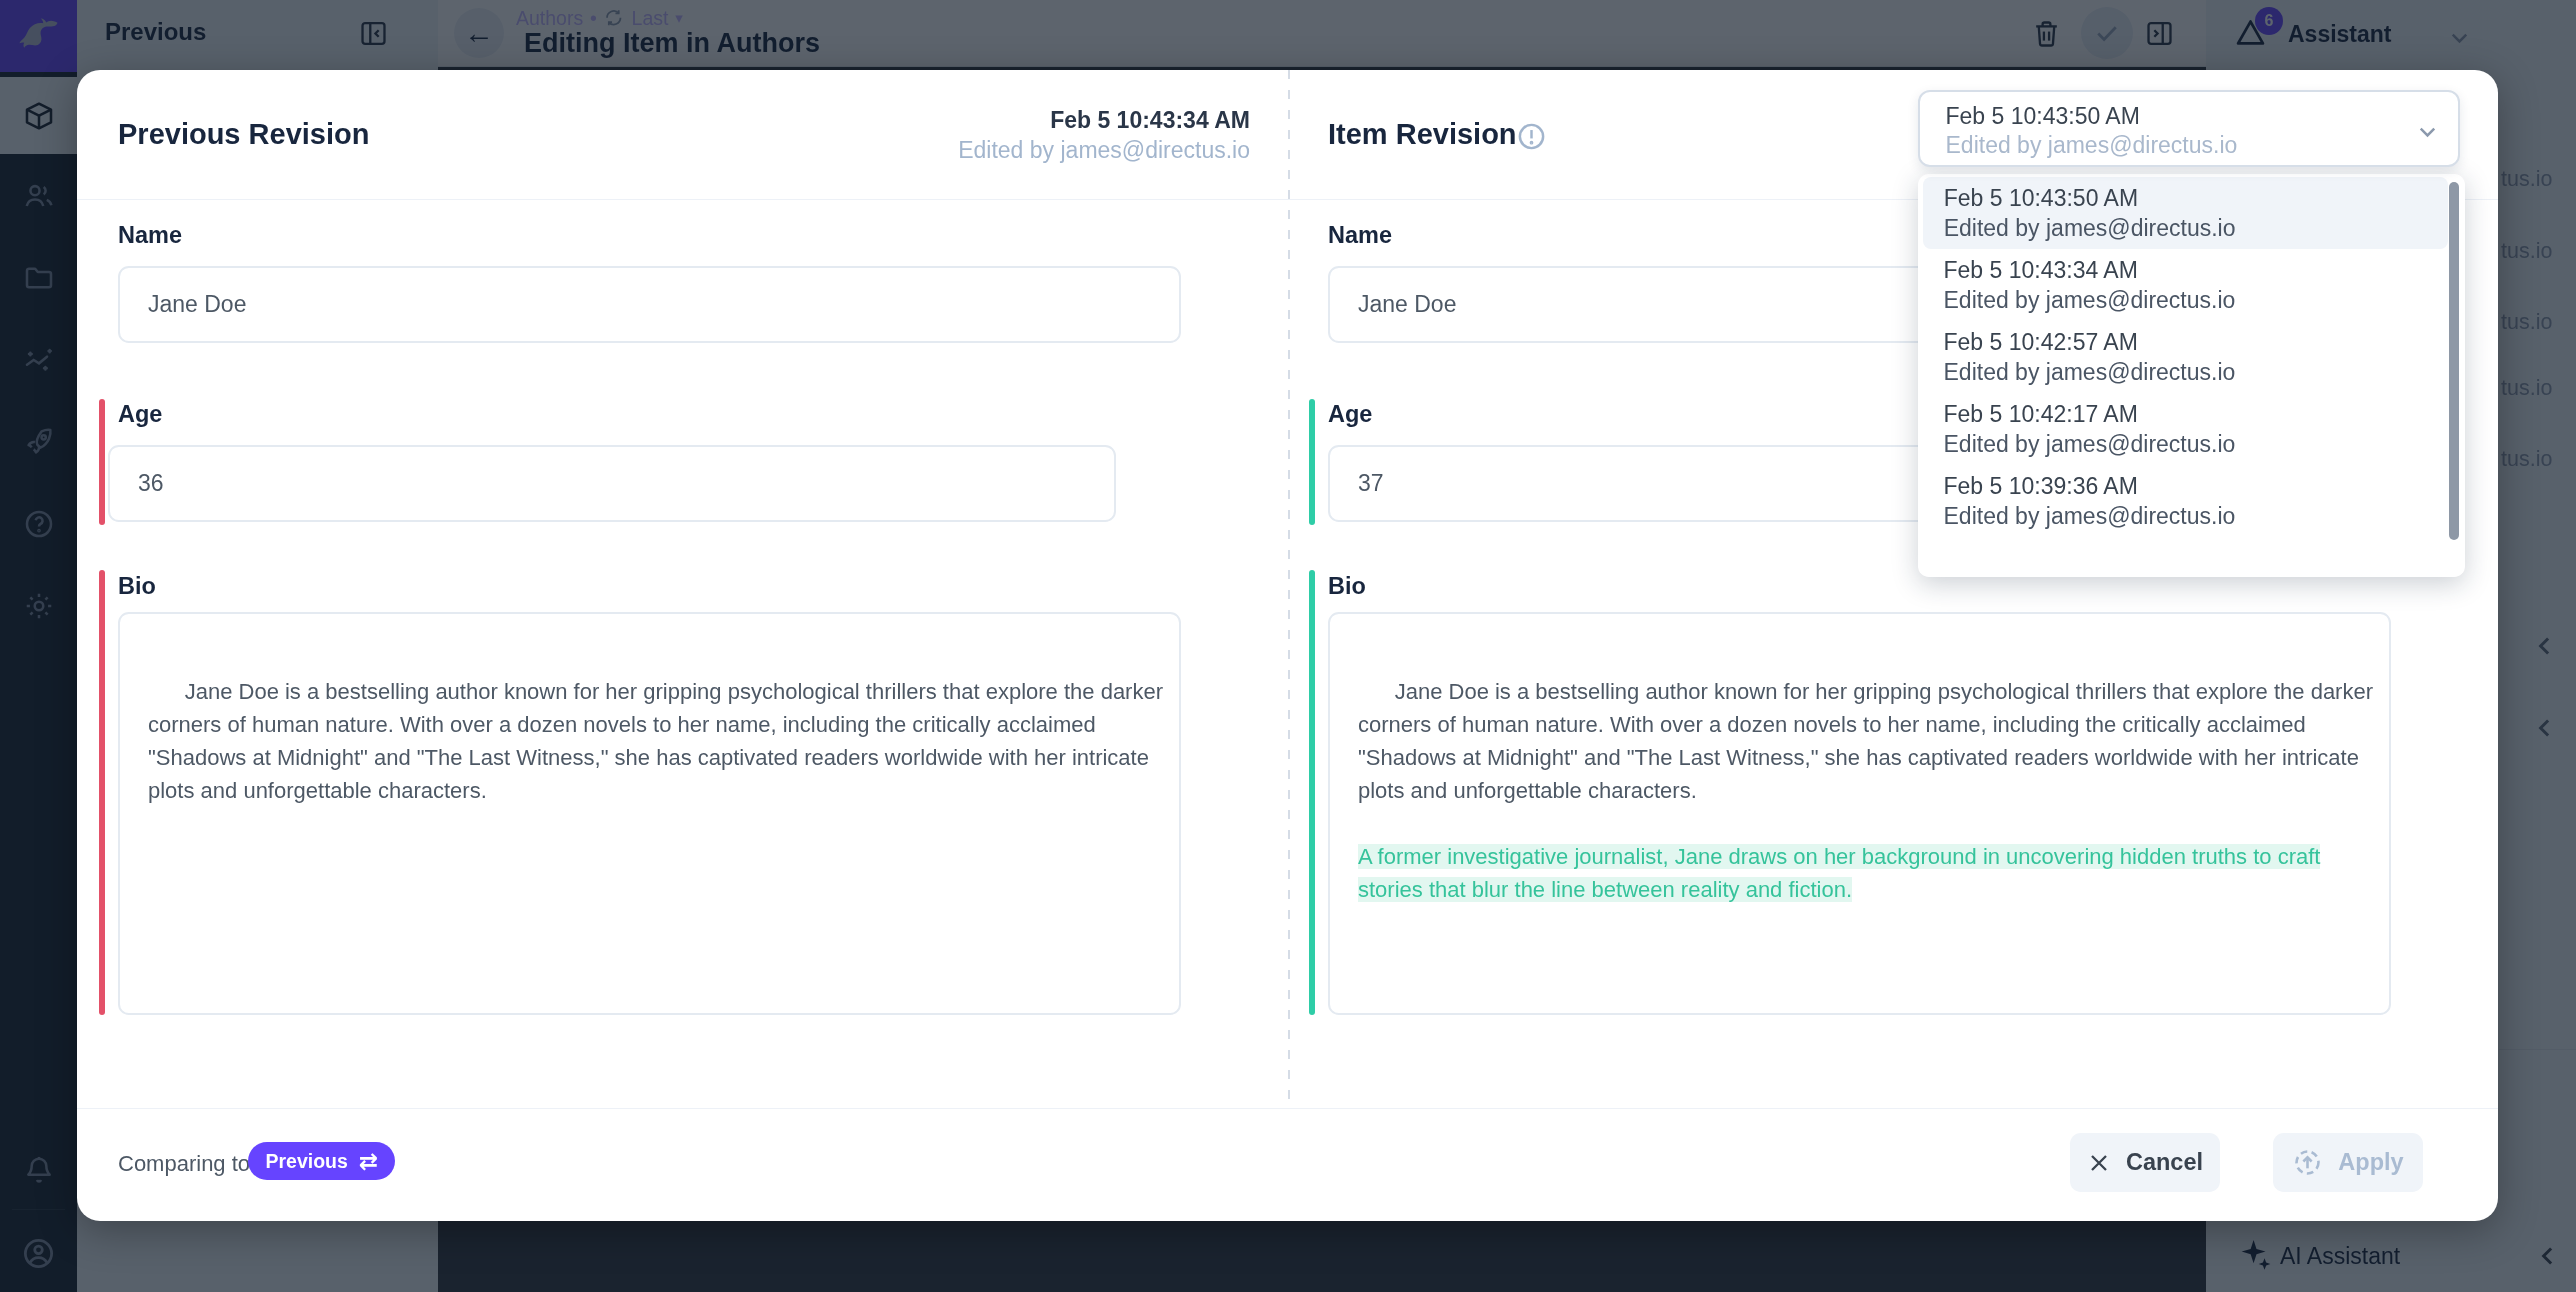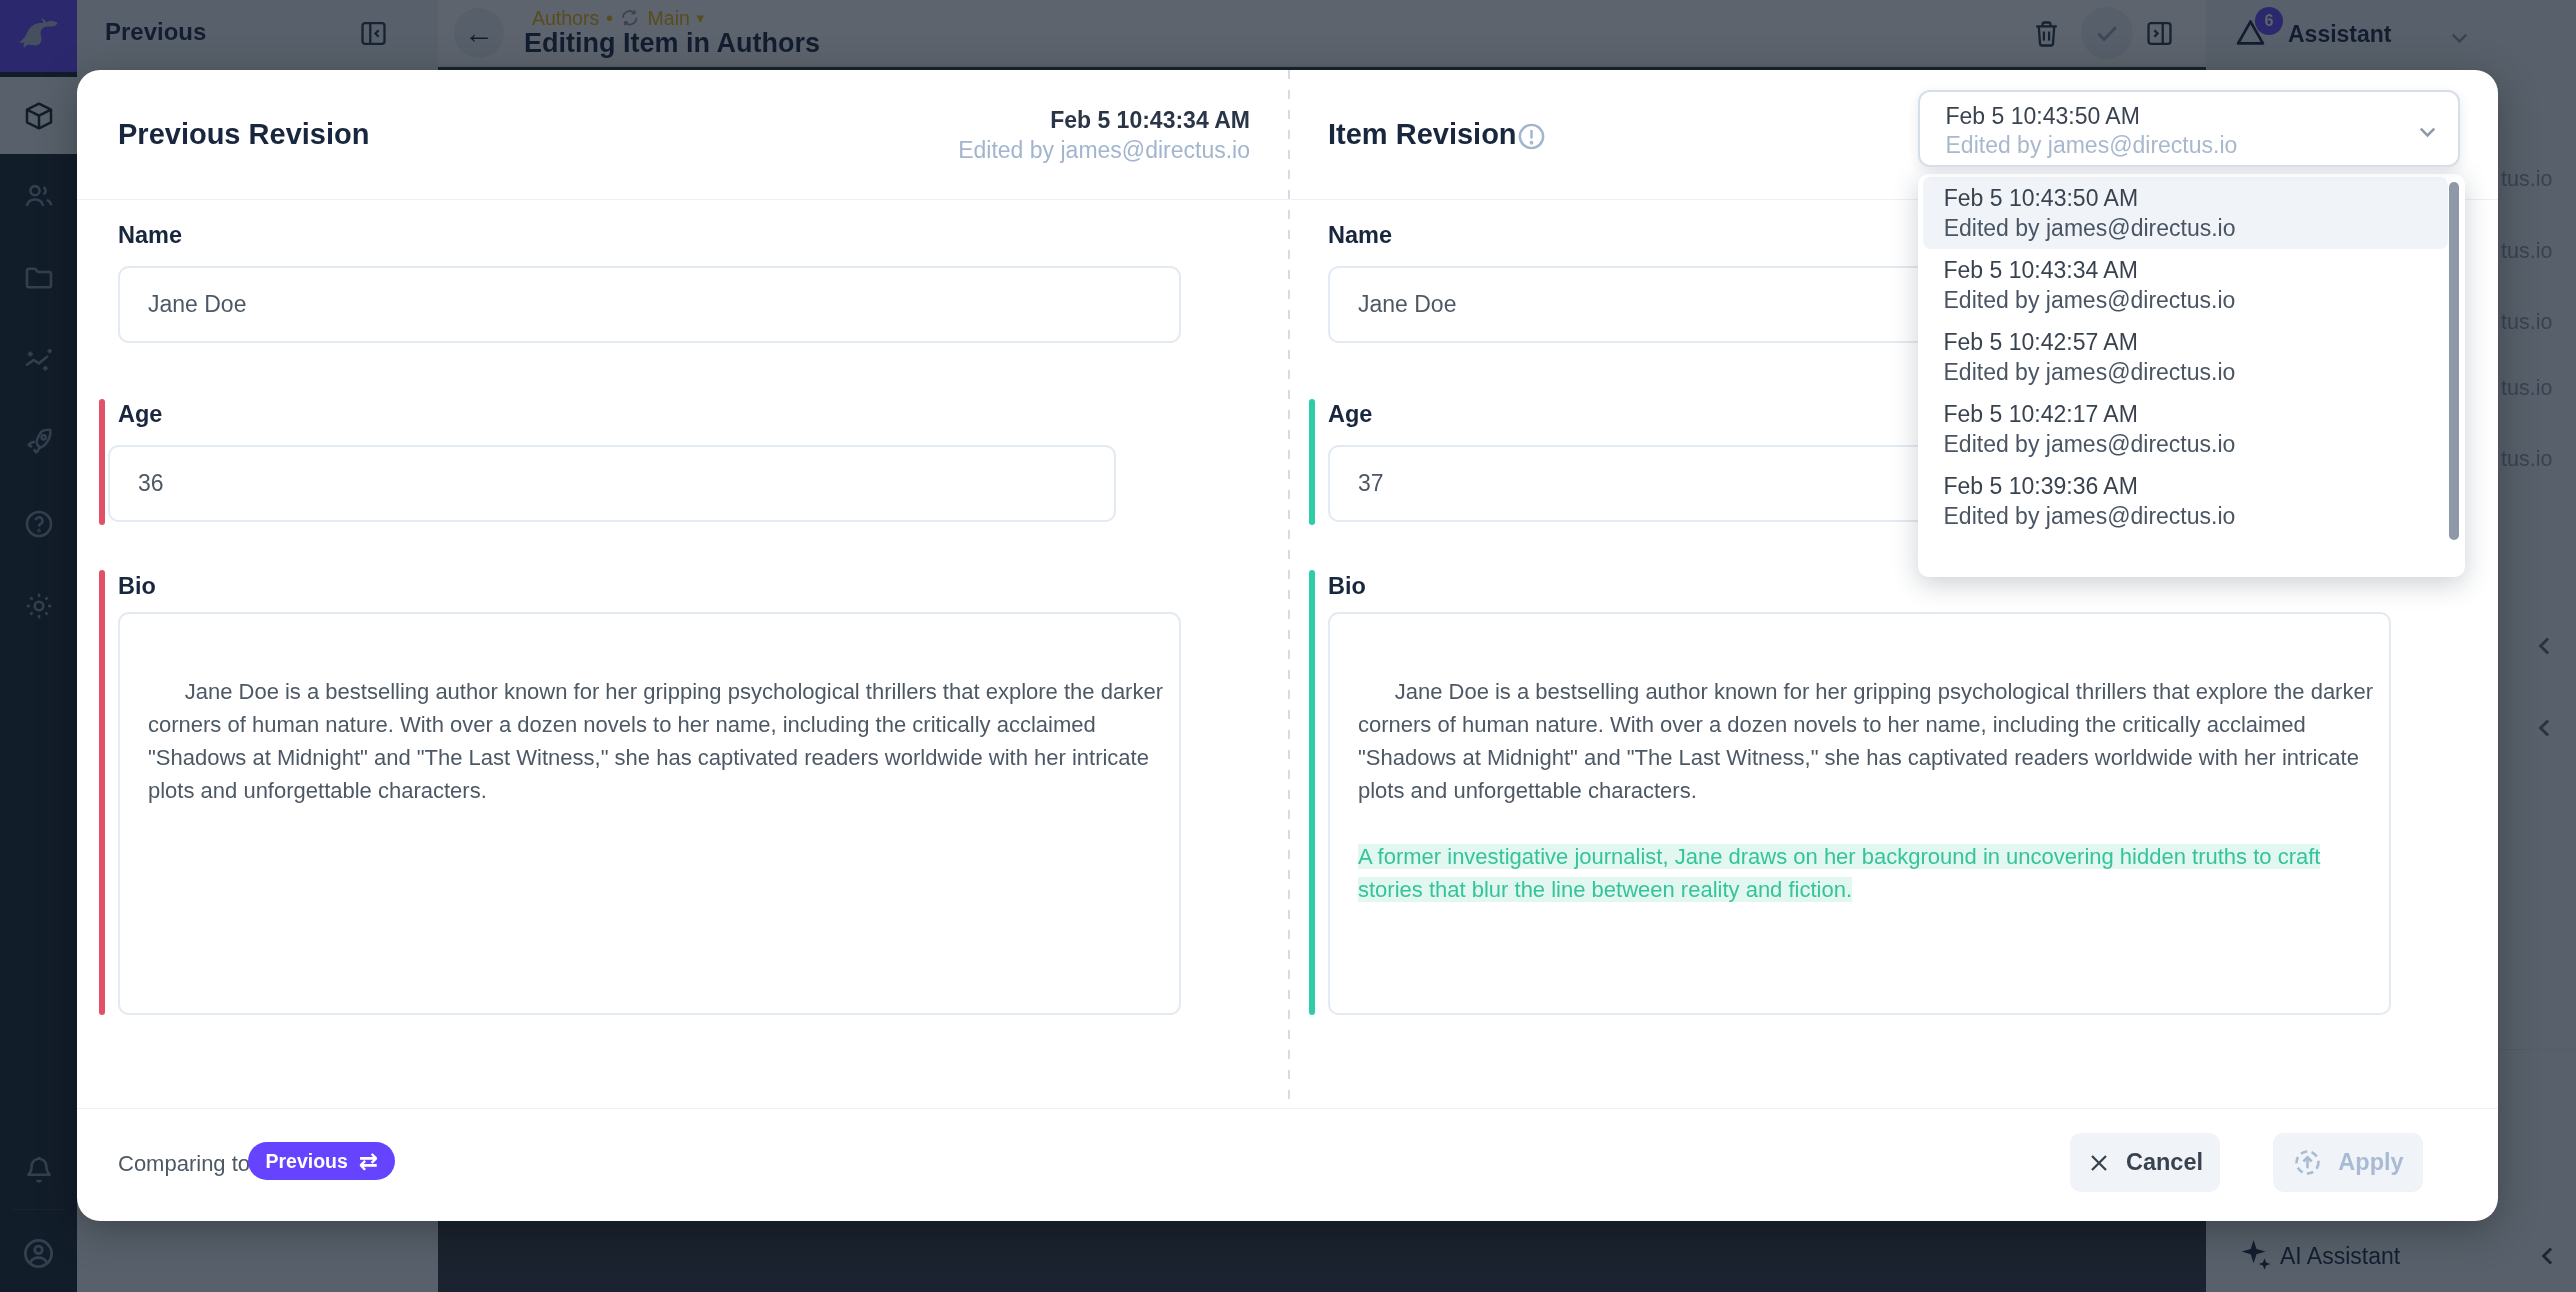--- a/index.html
+++ b/index.html
@@ -11,21 +11,21 @@
 
   
   .hdr{left:0;top:0;width:2576px;height:66px;background:#ffffff;border-bottom:1.3px solid #E7ECF2;}
   .navbg{left:77px;top:0;width:361px;height:1292px;background:#F0F4F9;}
   .sidebarbg{left:2206px;top:0;width:370px;height:1292px;background:#F0F4F9;}
   .modulebar{left:0;top:0;width:77px;height:1292px;background:#18222F;}
   .logo{left:0;top:0;width:77px;height:72px;background:#6644FF;display:flex;align-items:center;justify-content:center;}
   .mod-active{left:0;top:77px;width:77px;height:77px;background:#F0F4F9;}
   .mico{width:77px;height:77px;display:flex;align-items:center;justify-content:center;}
   .projname{left:105px;top:18px;font-size:24px;font-weight:600;color:#18263E;}
-  .crumb{left:532px;top:6.7px;font-size:19.5px;color:#eab308;display:flex;align-items:center;gap:6.7px;text-align:center;}
+  .crumb{left:516px;top:6.7px;font-size:19.5px;color:#c4b5fd;display:flex;align-items:center;gap:6.7px;text-align:center;}
   .pagetitle{left:516px;top:28px;font-size:27px;font-weight:700;color:#18263E;margin-left:8px;}
   .backcircle{left:454px;top:8px;width:50px;height:50px;border-radius:50%;background:#EBF0F6;
               display:flex;align-items:center;justify-content:center;font-size:30px;color:#18263E;}
   .savecircle{left:2081px;top:6.7px;width:52px;height:52px;border-radius:50%;background:#E9EEF5;
               display:flex;align-items:center;justify-content:center;}
   .sb-title{left:2288px;top:21px;font-size:23px;font-weight:600;color:#18263E;}
   .badge{left:2255px;top:6.7px;width:28px;height:28px;border-radius:50%;background:#6644FF;color:#fff;
          font-size:16px;font-weight:700;display:flex;align-items:center;justify-content:center;}
   .clip-entry{left:2501px;width:75px;font-size:21.5px;color:#8B99AD;white-space:nowrap;overflow:hidden;}
   .sb-div{left:2499px;top:1049px;width:77px;height:1.3px;background:#DFE5EC;}
@@ -98,21 +98,21 @@
     <span>Authors</span>
     <span>•</span>
     <span>
       <svg width="21.5" height="21.5" viewBox="0 0 24 24" fill="none" stroke="#8B99AD" stroke-width="2">
         <path d="M4.5 12a7.5 7.5 0 0 1 13-5.1"></path>
           <path d="M19.5 12a7.5 7.5 0 0 1-13 5.1"></path>
         <path d="M17.5 3.5v3.6h-3.6"></path>
           <path d="M6.5 20.5v-3.6h3.6"></path>
       </svg>
     </span>
-    <span>Main</span>
+    <span>Last</span>
     <span style="font-size:15px;">▾</span>
   </div>
   <div class="abs pagetitle">Editing Item in Authors</div>
 
   <div class="abs" style="left:2031px;top:17.5px;">
     <svg width="31" height="31" viewBox="0 0 24 24" fill="none" stroke="#2A3648" stroke-width="1.8">
       <path d="M4 6.5h16"></path>
         <path d="M9 6.5V4.8A1.3 1.3 0 0 1 10.3 3.5h3.4A1.3 1.3 0 0 1 15 4.8v1.7"></path>
       <path d="M6 6.5 7 20a1.5 1.5 0 0 0 1.5 1.3h7A1.5 1.5 0 0 0 17 20l1-13.5"></path>
       <line x1="10" y1="10.5" x2="10" y2="17.5"></line>

